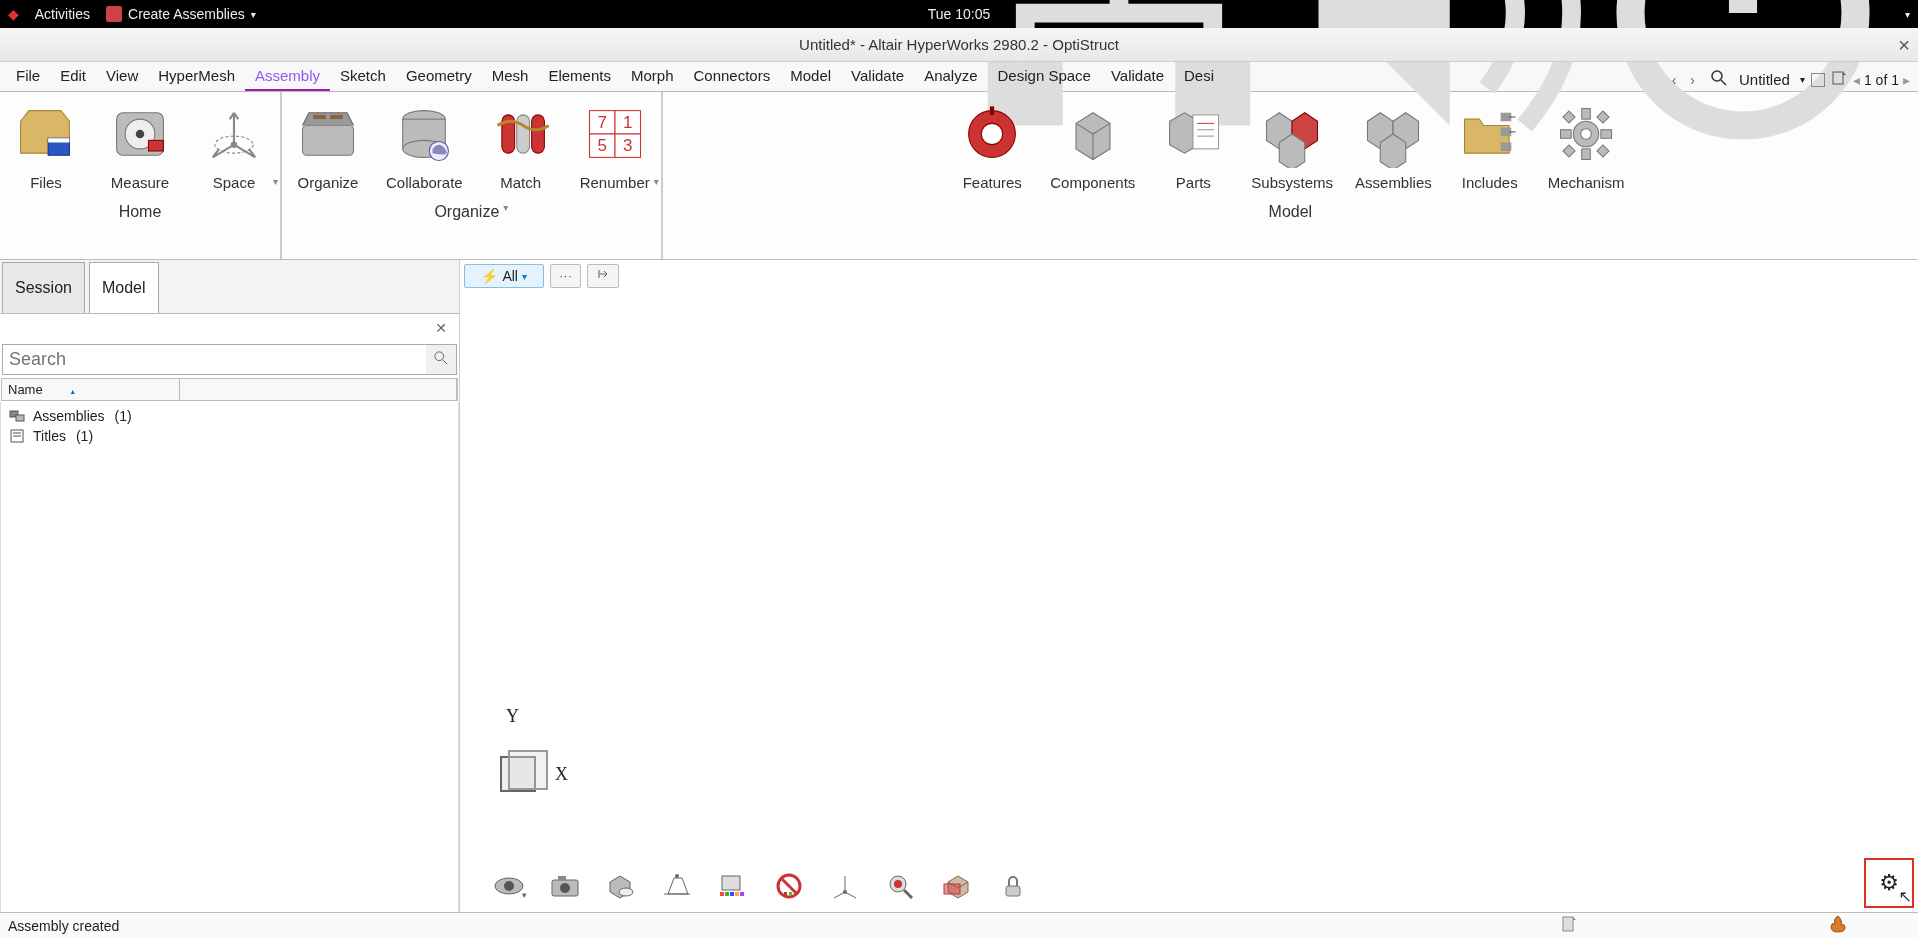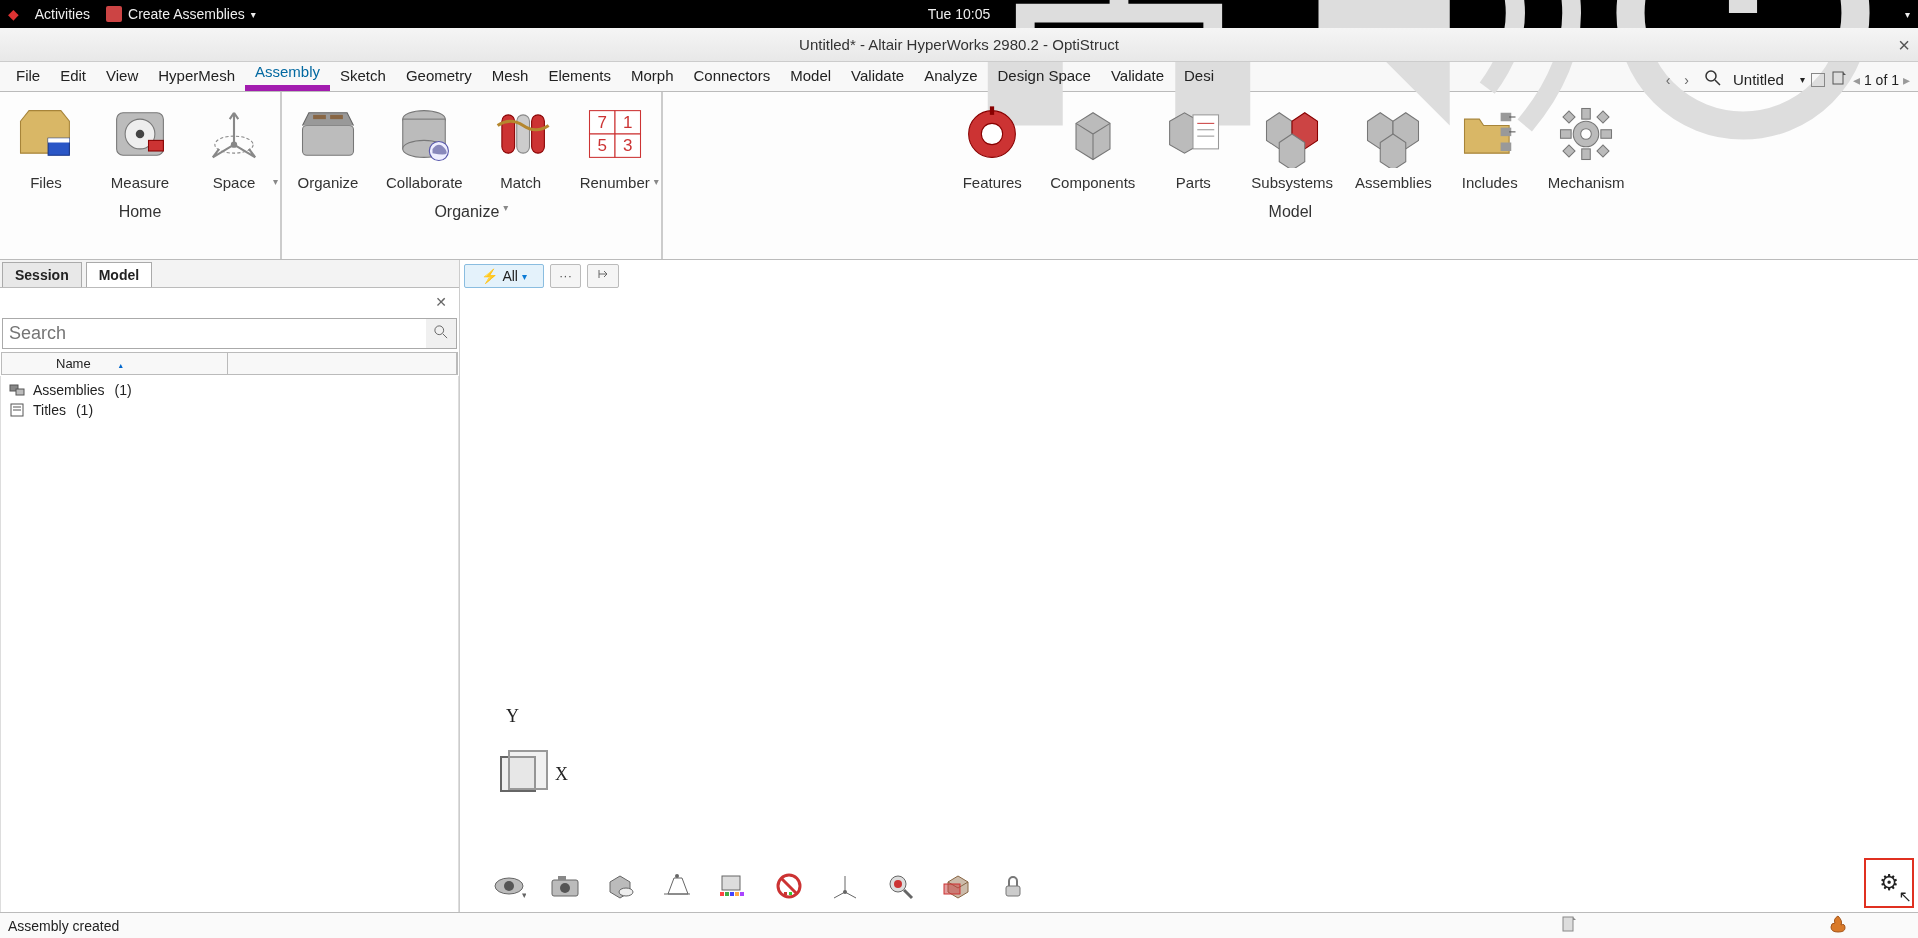--- a/index.html
+++ b/index.html
@@ -14,21 +14,21 @@
   .os-center { position:absolute; left:50%; transform:translateX(-50%); }
   .os-right { margin-left:auto; display:flex; gap:12px; align-items:center; }
   
   
   .win-title { background: linear-gradient(#f5f5f5,#e8e8e8); height: 34px; border-bottom:1px solid #ccc; display:flex; align-items:center; justify-content:center; font-size:15px; color:#333; position:relative; }
   .win-close { position:absolute; right:8px; top:6px; font-size:20px; color:#555; cursor:pointer; }
   
   
   .menu-bar { height: 30px; border-bottom:1px solid #bbb; display:flex; align-items:flex-end; padding-left:6px; font-size:15px; background:#f8f8f8; }
   .menu-item { padding:5px 10px; cursor:pointer; border-bottom:2px solid transparent; }
-  .menu-item.active { border-bottom:6px solid #a21caf; color:#0369a1;margin-top:25px; }
+  .menu-item.active { border-bottom:2px solid #a21caf; color:#8b5cf6;margin-top:25px; }
   .menu-right { margin-left:auto; display:flex; align-items:center; gap:6px; padding-right:8px; }
   .menu-nav { padding:2px 4px; color:#666; cursor:pointer; font-size:14px; }
   .menu-search { padding:2px 6px; }
   .page-nav { display:flex; align-items:center; gap:4px; font-size:14px; }
   .page-sq { width:14px;height:14px;border:1px solid #888;display:inline-block; }
   
   
   .ribbon { display:flex; border-bottom:1px solid #bbb; background:#fdfdfd; }
   .ribbon-group { border-right:2px solid #ccc; padding:6px 10px 4px; display:flex; flex-direction:column; align-items:center; position:relative; }
   .ribbon-row { display:flex; gap:22px; align-items:flex-start; }
@@ -39,30 +39,30 @@
   .ribbon-group-drop { display:flex;align-items:center;gap:4px; }
   .drop-tri { font-size:10px;color:#888; }
   .small-drop { position:absolute; right:2px; top:84px; font-size:10px; color:#888; }
 
   
   .work-area { display:flex; height: calc(100% - 28px - 34px - 30px - 168px - 26px); }
   
   
   .left-panel { width: 460px; border-right:1px solid #ccc; display:flex; flex-direction:column; background:#fff; }
   .panel-tabs { display:flex; gap:4px; border-bottom:1px solid #bbb; background:#f3f3f3; padding:2px 2px 0; }
-  .panel-tab { padding:4px 12px; border:1px solid #aaa; border-bottom:none; background:#e8e8e8; font-size:14px; cursor:pointer;font-weight:bold; }
+  .panel-tab { padding:16px 12px; border:1px solid #aaa; border-bottom:none; background:#e8e8e8; font-size:16px; cursor:pointer; }
   .panel-tab.active { background:#fff; }
   .panel-toolbar { display:flex; justify-content:flex-end; padding:2px 6px; }
   .panel-x { color:#666; cursor:pointer; font-size:14px; padding:4px 6px; }
   .panel-search-wrap { display:flex; border:1px solid #aaa; margin:2px; }
   .panel-search { flex:1; border:none; padding:4px 6px; font-size:18px; outline:none; }
   .panel-search-btn { border:none; background:#f0f0f0; padding:2px 8px; cursor:pointer; }
   .panel-header-row { display:flex; border:1px solid #bbb; margin:1px; background:#f8f8f8; }
   .panel-col { padding:3px 6px; font-size:13px; border-right:1px solid #bbb; }
-  .panel-col.name { width:178px;margin-left:48px; }
+  .panel-col.name { width:178px; }
   .panel-tree { flex:1; padding:4px; overflow:auto; border-left:1px solid #ddd; border-right:1px solid #ddd; }
   .tree-row { display:flex; align-items:center; gap:6px; padding:2px 4px; font-size:14px; cursor:pointer; }
   .tree-icon { width:18px;height:16px; display:inline-block; }
   .sort-ind { font-size:8px; color:#06c; margin-left:28px; }
   
   
   .viewport { flex:1; position:relative; background:#fff; }
   .vp-toolbar { position:absolute; top:0; left:0; display:flex; gap:6px; padding:4px; }
   .vp-btn { border:1px solid #8abde0; background:#e4f2fb; padding:3px 12px; font-size:14px; display:flex; align-items:center; gap:4px; cursor:pointer; border-radius:2px; min-width:80px; justify-content:center; }
   .vp-btn-small { border:1px solid #bbb; background:#f5f5f5; padding:3px 8px; cursor:pointer; border-radius:2px; font-size:13px; color:#555; }
@@ -155,21 +155,21 @@
   <span class="menu-item">Desi</span>
   <div class="menu-right">
     <span class="menu-nav">‹</span>
     <span class="menu-nav">›</span>
     <span class="menu-search">
       <svg width="16" height="16" viewBox="0 0 16 16">
           <circle cx="6" cy="6" r="5" stroke="#333" fill="none" stroke-width="1.5"></circle>
           <line x1="10" y1="10" x2="15" y2="15" stroke="#333" stroke-width="1.5"></line>
         </svg>
     </span>
-    <span style="display:flex;align-items:center;gap:16px;">
+    <span style="display:flex;align-items:center;gap:10px;">
       <span>Untitled</span>
       <span style="font-size:10px;">▾</span>
     </span>
     <span class="page-sq"></span>
     <span>
       <svg width="16" height="16" viewBox="0 0 16 16">
           <rect x="2" y="2" width="10" height="12" stroke="#555" fill="none"></rect>
           <path d="M12 2 l3 3 h-3 z" fill="#555"></path>
         </svg>
     </span>

